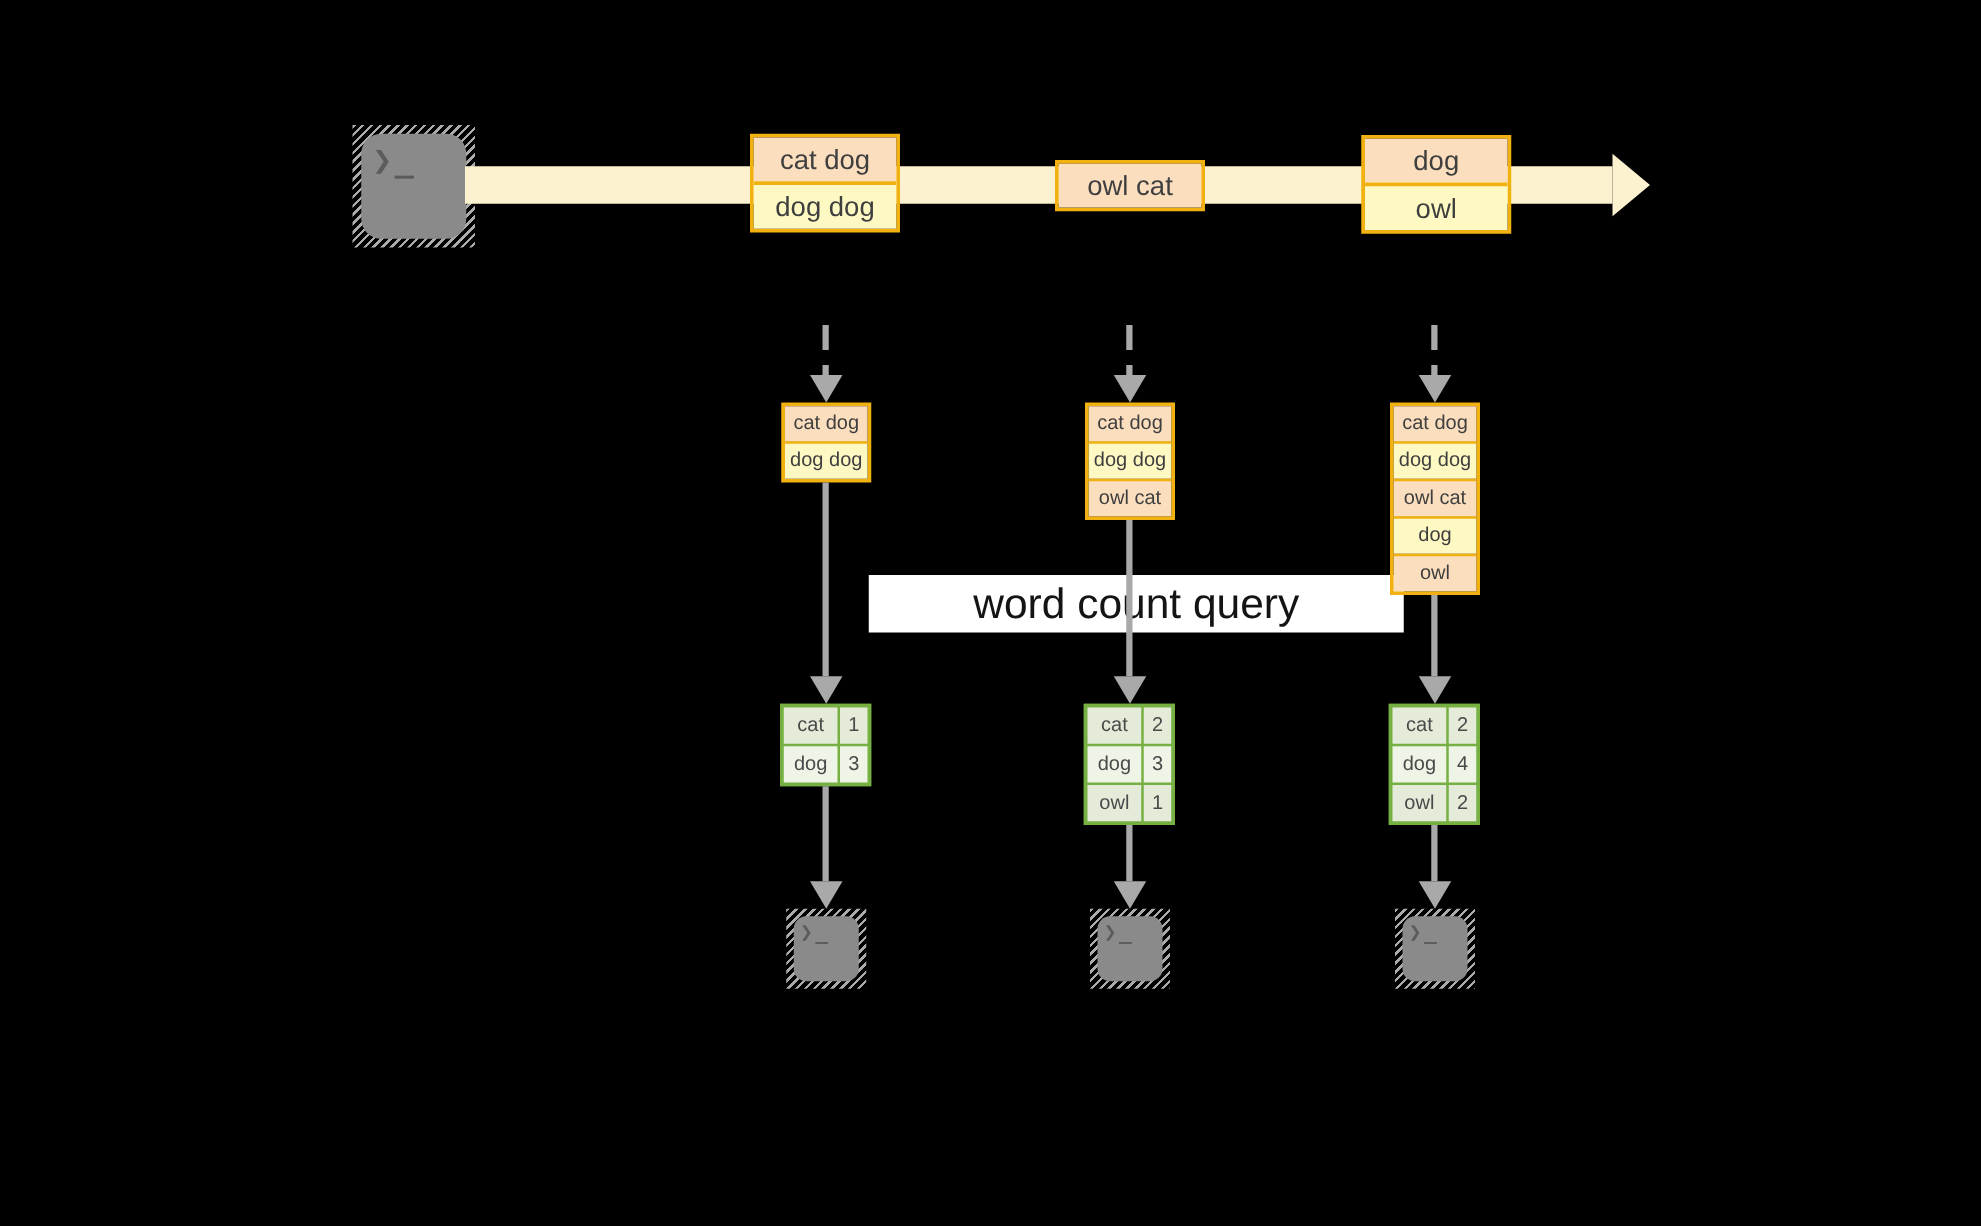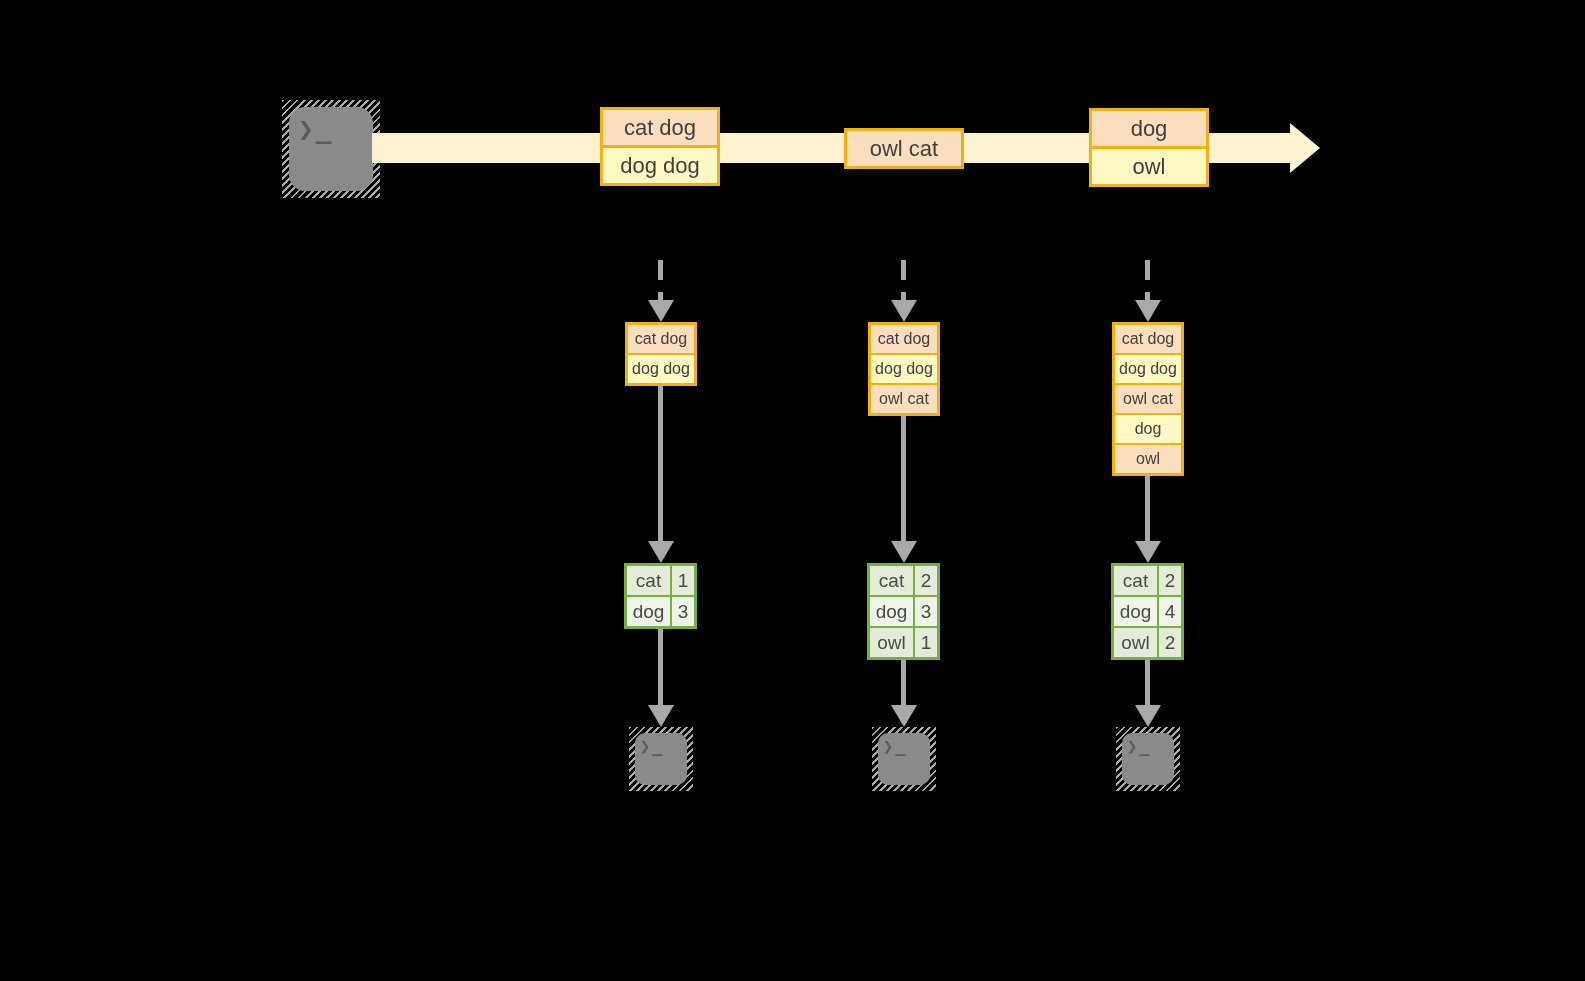--- a/index.html
+++ b/index.html
@@ -29,21 +29,21 @@
   .ebox .row{height:35px;font-size:22px;}
   .ebox .row + .row{border-top:3px solid #f1b211;}
   .sbox{width:66px;}
   .sbox .row{height:28px;font-size:16px;}
   .sbox .row + .row{border-top:2px solid #f1b211;}
   .peach-dark{background:#fbdebe;}
   .peach-light{background:#fef9c3;}
   
   .gtable{position:absolute;display:grid;grid-template-columns:43px 22px;grid-auto-rows:29px;
     gap:2px;background:#76b043;border:3px solid #76b043;z-index:3;}
-  .gcell{display:flex;align-items:center;justify-content:center;font-size:19px;color:#4a4a4a;}
+  .gcell{display:flex;align-items:center;justify-content:center;font-size:16px;color:#4a4a4a;}
   .cell-dark{background:#e4ecd9;}
   .cell-light{background:#eef4e6;}
   
   .vline{position:absolute;width:5px;background:#a9a9a9;z-index:4;}
   .vdash{position:absolute;width:5px;z-index:4;
     background:repeating-linear-gradient(to bottom,#a9a9a9 0 20px,transparent 20px 32px);}
   .ahead{position:absolute;width:0;height:0;z-index:4;
     border-left:13px solid transparent;border-right:13px solid transparent;border-top:22px solid #a9a9a9;}
   
   .qlabel{position:absolute;left:695px;top:460px;width:428px;height:46px;background:#ffffff;z-index:2;
@@ -91,20 +91,21 @@
     <div class="row peach-dark">owl cat</div>
   </div>
   <div class="obox sbox" style="left:1112px;top:322px;">
     <div class="row peach-dark">cat dog</div>
     <div class="row peach-light">dog dog</div>
     <div class="row peach-dark">owl cat</div>
     <div class="row peach-light">dog</div>
     <div class="row peach-dark">owl</div>
   </div>
 
+  <div class="qlabel">word count query</div>
 
   <div class="vline" style="left:658px;top:386px;height:155px;"></div>
   <div class="ahead" style="left:648px;top:541px;"></div>
   <div class="vline" style="left:901px;top:416px;height:125px;"></div>
   <div class="ahead" style="left:891px;top:541px;"></div>
   <div class="vline" style="left:1145px;top:476px;height:65px;"></div>
   <div class="ahead" style="left:1135px;top:541px;"></div>
 
   <div class="gtable" style="left:624px;top:563px;">
     <div class="gcell cell-dark">cat</div>

